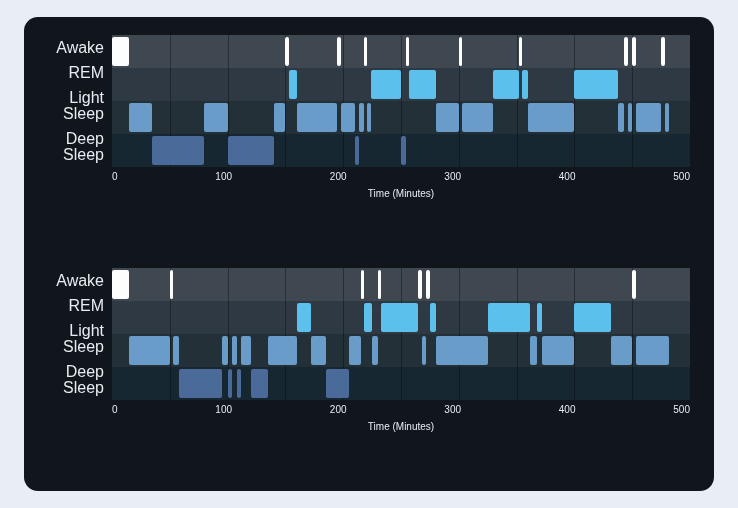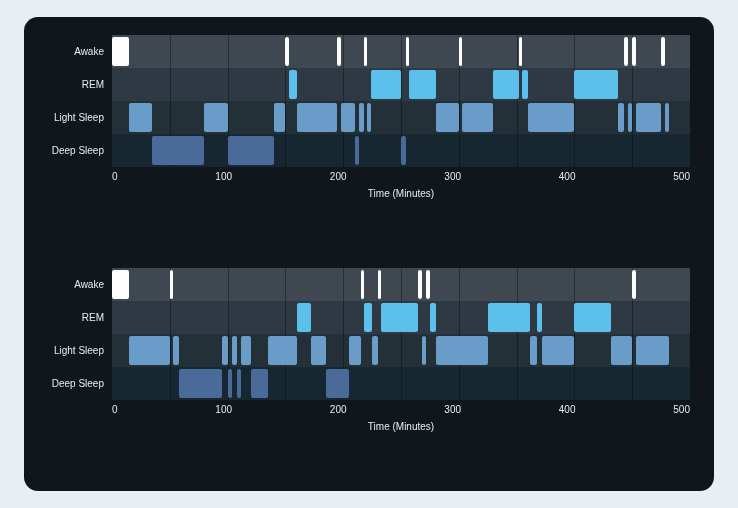--- a/index.html
+++ b/index.html
@@ -34,21 +34,21 @@
   .ylabels {
     width: 74px;
     display: flex;
     flex-direction: column;
     justify-content: space-around;
     text-align: right;
     padding-right: 8px;
   }
   .ylabels span {
     color: #e7ecf2;
-    font-size: 10px;
+    font-size: 16px;
     line-height: 1;
   }
   .plot {
     flex: 1;
     height: 132px;
     position: relative;
     overflow: hidden;
   }
   .band {
     position: absolute;

